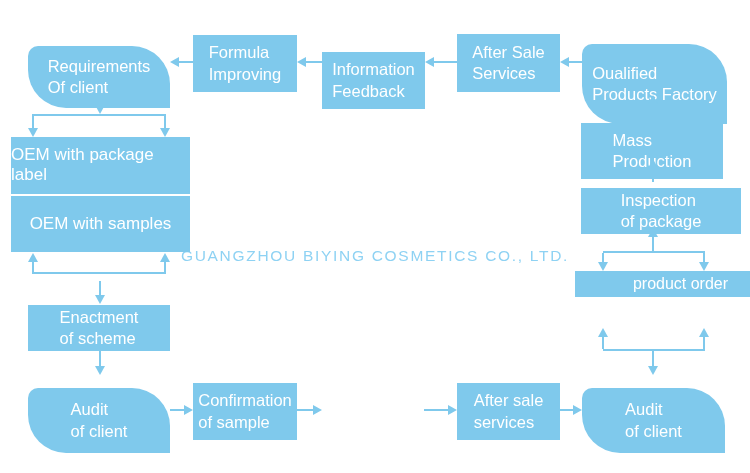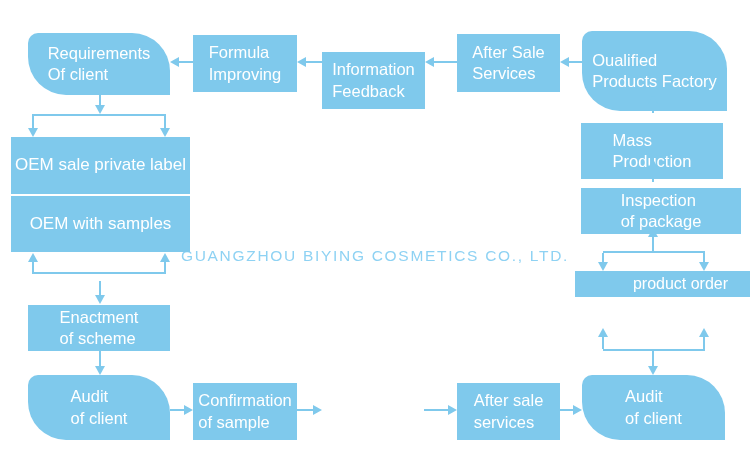--- a/index.html
+++ b/index.html
@@ -8,21 +8,21 @@
     font-family:"Liberation Sans",sans-serif;
     --blue:#7FC9EC;--titleblue:#8ED2F3;
   }
   .box{
     position:absolute;background:var(--blue);color:#fff;
     display:flex;align-items:center;justify-content:center;
     font-size:16.5px;line-height:1.28;
   }
   .box .txt{white-space:pre-line;text-align:left;}
   .box.single .txt{text-align:center;}
-  .leaf{border-radius:10px 38px 0 38px;}
+  .leaf{border-radius:10px 38px 0 38px;margin-top:13px;}
   .stack{
     position:absolute;display:flex;flex-direction:column;gap:2px;background:#fff;
   }
   .stack .row{
     flex:1;background:var(--blue);color:#fff;display:flex;
     align-items:center;justify-content:center;font-size:17px;
   }
   .line{position:absolute;background:var(--blue);}
   .tri{position:absolute;width:0;height:0;border-style:solid;border-color:transparent;}
   .tri.up{border-width:0 5px 9px 5px;border-bottom-color:var(--blue);}
@@ -77,21 +77,21 @@
 
   <div class="line" style="left:99px;top:95px;width:2px;height:10px;"></div>
   <div class="tri down" style="left:95px;top:105px;"></div>
   <div class="line" style="left:32px;top:114px;width:134px;height:2px;"></div>
   <div class="line" style="left:32px;top:116px;width:2px;height:12px;"></div>
   <div class="tri down" style="left:28px;top:128px;"></div>
   <div class="line" style="left:164px;top:116px;width:2px;height:12px;"></div>
   <div class="tri down" style="left:160px;top:128px;"></div>
 
   <div class="stack" style="left:11px;top:137px;width:179px;height:115px;">
-    <div class="row">OEM sale private label</div>
+    <div class="row">OEM with package label</div>
     <div class="row">OEM with samples</div>
   </div>
 
   <div class="tri up" style="left:28px;top:253px;"></div>
   <div class="line" style="left:32px;top:262px;width:2px;height:10px;"></div>
   <div class="tri up" style="left:160px;top:253px;"></div>
   <div class="line" style="left:164px;top:262px;width:2px;height:10px;"></div>
   <div class="line" style="left:32px;top:272px;width:134px;height:2px;"></div>
   <div class="line" style="left:99px;top:281px;width:2px;height:14px;"></div>
   <div class="tri down" style="left:95px;top:295px;"></div>

